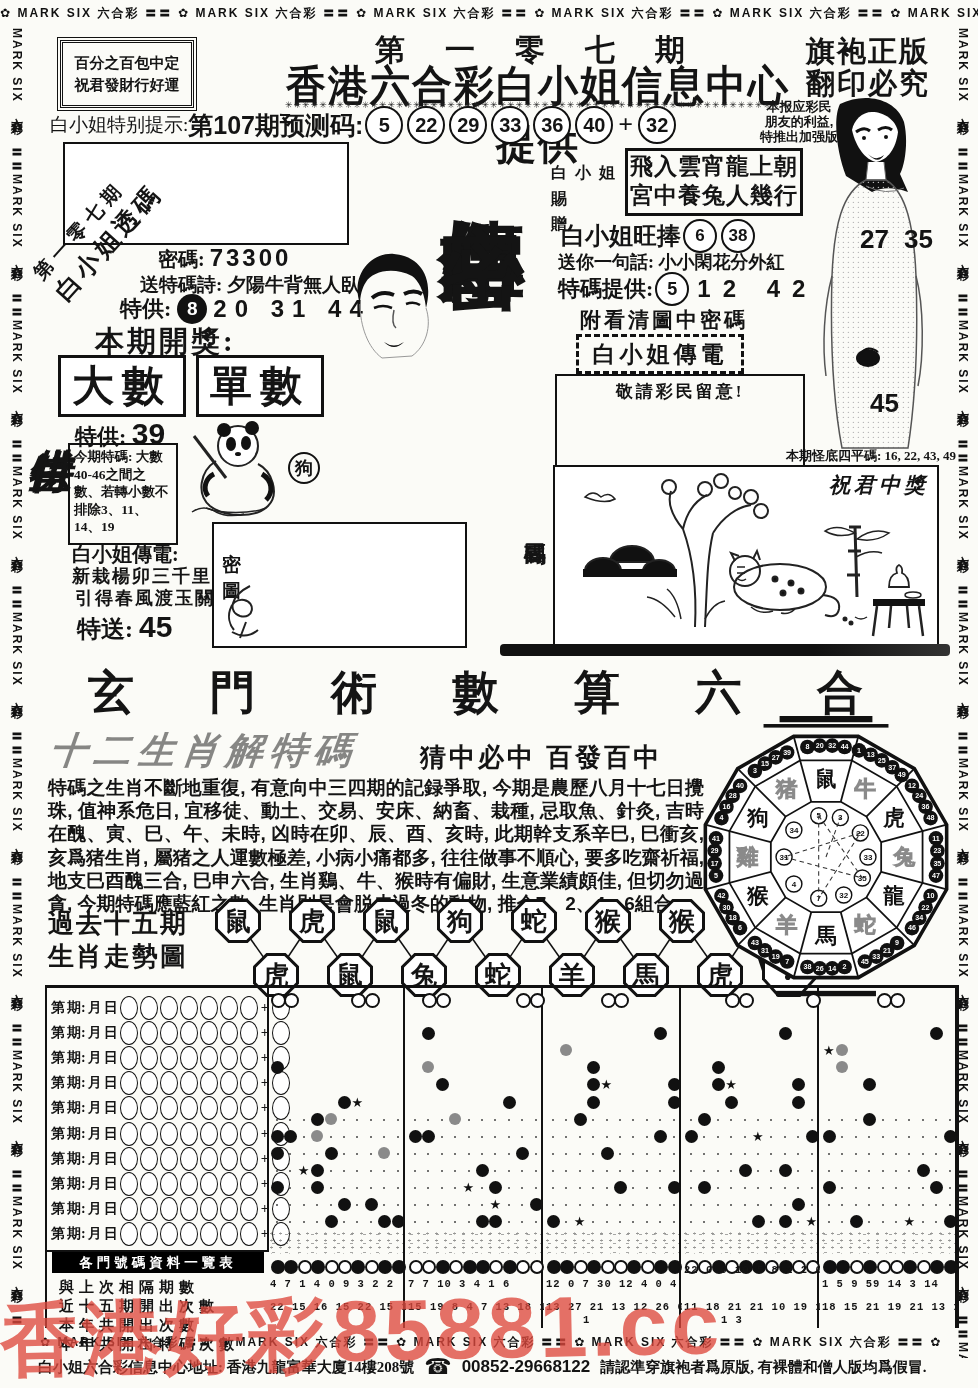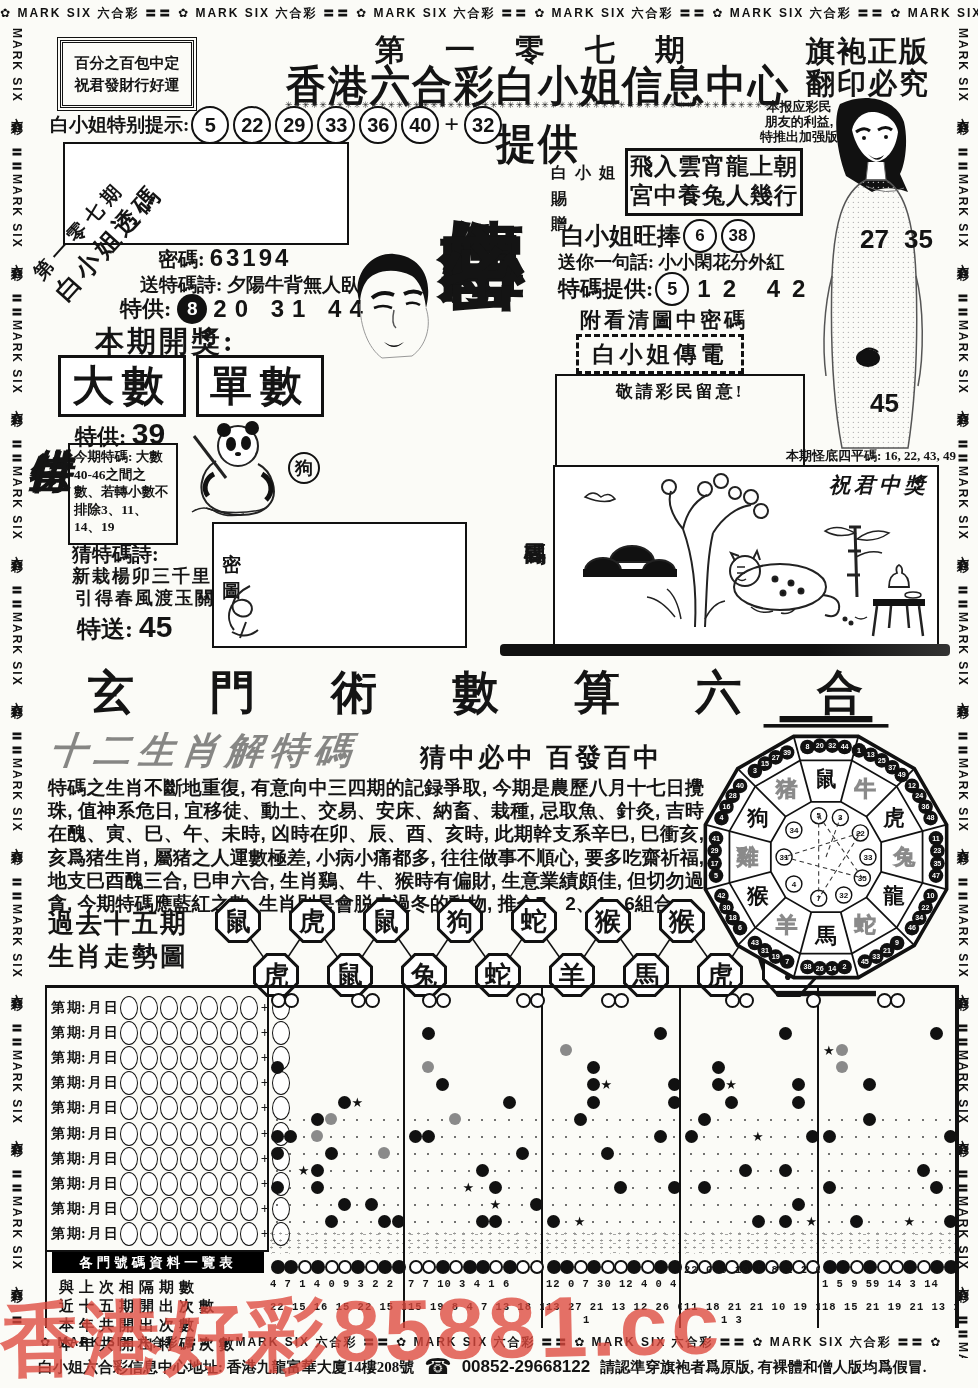--- a/index.html
+++ b/index.html
@@ -16,21 +16,21 @@
   
   #issue-line{left:300px;top:30px;width:500px;text-align:center;font-size:30px;font-weight:900;letter-spacing:40px;}
   #main-title{left:278px;top:60px;width:520px;text-align:center;font-size:40px;font-weight:900;letter-spacing:2px;
               transform:scaleY(1.05);}
   #scallop{left:285px;top:100px;width:505px;font-size:9px;letter-spacing:1px;overflow:hidden;white-space:nowrap;color:#222;}
   #header-leftbox{left:60px;top:40px;width:128px;height:62px;border:3px double #111;outline:1px solid #111;outline-offset:2px;
     display:flex;flex-direction:column;justify-content:center;text-align:center;font-size:15px;font-weight:700;line-height:1.5;}
   #stamp{left:806px;top:36px;width:138px;font-size:29px;font-weight:900;line-height:1.1;letter-spacing:2px;
          font-family:"Liberation Sans","DejaVu Sans",sans-serif;}
   #tip-row{left:50px;top:107px;width:700px;height:36px;display:flex;align-items:center;}
-  #tip-label{font-size:19px;font-weight:700;}
+  #tip-label{font-size:19px;font-weight:400;}
   #tip-prefix{font-size:25px;font-weight:900;font-family:"Liberation Sans","DejaVu Sans",sans-serif;}
   .circ{display:inline-flex;align-items:center;justify-content:center;border:2.5px solid #111;border-radius:50%;
         width:34px;height:34px;font:900 20px "Liberation Sans","DejaVu Sans",sans-serif;margin:0 2px;background:#fff;}
   .plus{font-size:26px;font-weight:900;margin:0 3px;}
   #note3{left:753px;top:100px;width:92px;font:700 13px "Liberation Sans","DejaVu Sans",sans-serif;line-height:1.15;text-align:center;}
   
   #empty-box{left:63px;top:142px;width:282px;height:99px;border:2px solid #111;background:#fff;}
   #diag{left:28px;top:268px;transform:rotate(-48deg);transform-origin:left top;}
   #diag .d1{font-size:19px;font-weight:700;letter-spacing:6px;}
   #diag .d2{font-size:25px;font-weight:900;letter-spacing:4px;}
@@ -162,20 +162,21 @@
 </div>
 <div class="abs" id="issue-line">第一零七期</div>
 <div class="abs" id="main-title">香港六合彩白小姐信息中心提供</div>
 <div class="abs" id="scallop">✳✳✳✳✳✳✳✳✳✳✳✳✳✳✳✳✳✳✳✳✳✳✳✳✳✳✳✳✳✳✳✳✳✳✳✳✳✳✳✳✳✳✳✳✳✳✳✳✳✳✳✳✳✳✳✳✳✳✳✳✳✳✳✳</div>
 <div class="abs" id="stamp">
   <div>旗袍正版</div>
   <div>翻印必究</div>
 </div>
 <div class="abs" id="tip-row">
   <span id="tip-label">白小姐特别提示:</span>
+  <span id="tip-prefix">第107期预测码:</span>
   <span id="pred-circles" style="display:inline-flex;align-items:center;">
       <span class="circ">5</span>
       <span class="circ">22</span>
       <span class="circ">29</span>
       <span class="circ">33</span>
       <span class="circ">36</span>
       <span class="circ">40</span>
       <span class="plus">+</span>
       <span class="circ">32</span>
     </span>
@@ -186,41 +187,41 @@
     <div>特推出加强版</div>
   </div>
 
 <div class="abs" id="empty-box"></div>
 <div class="abs" id="diag">
   <div class="d1">第一零七期</div>
   <div class="d2">白小姐透碼</div>
 </div>
 <div class="abs" id="mima1">
   <span>密碼:</span>
-  <span class="v">63194</span>
+  <span class="v">73300</span>
 </div>
 <div class="abs" id="poem1">
   <span>送特碼詩:</span>
   <span>夕陽牛背無人臥</span>
 </div>
 <div class="abs" id="tegong1">
   <span>特供:</span>
   <span class="circ-inv">8</span>
   <span class="v">20 31 44</span>
 </div>
 <div class="abs" id="kaijiang">本期開獎:</div>
 <div class="abs numbox" id="box-big">大數</div>
 <div class="abs numbox" id="box-odd">單數</div>
 <div class="abs" id="tegong2">
   <span>特供:</span>
   <span class="v">39</span>
 </div>
 <div class="abs" id="sx-vert">生肖特供</div>
 <div class="abs" id="sx-box">今期特碼: 大數40-46之間之數、若轉小數不排除3、11、14、19</div>
-<div class="abs" id="sx-poemlab">猜特碼詩:</div>
+<div class="abs" id="sx-poemlab">白小姐傳電:</div>
 <div class="abs" id="sx-poem1">新栽楊卯三千里</div>
 <div class="abs" id="sx-poem2">引得春風渡玉關</div>
 <div class="abs" id="tesong">
   <span>特送:</span>
   <span class="v">45</span>
 </div>
 
 <svg class="abs" id="panda" style="left:186px;top:416px;" width="126" height="108" viewBox="0 0 126 108">
   <g stroke="#222" fill="none" stroke-width="2">
     <circle cx="52" cy="30" r="20" fill="#fff"></circle>

